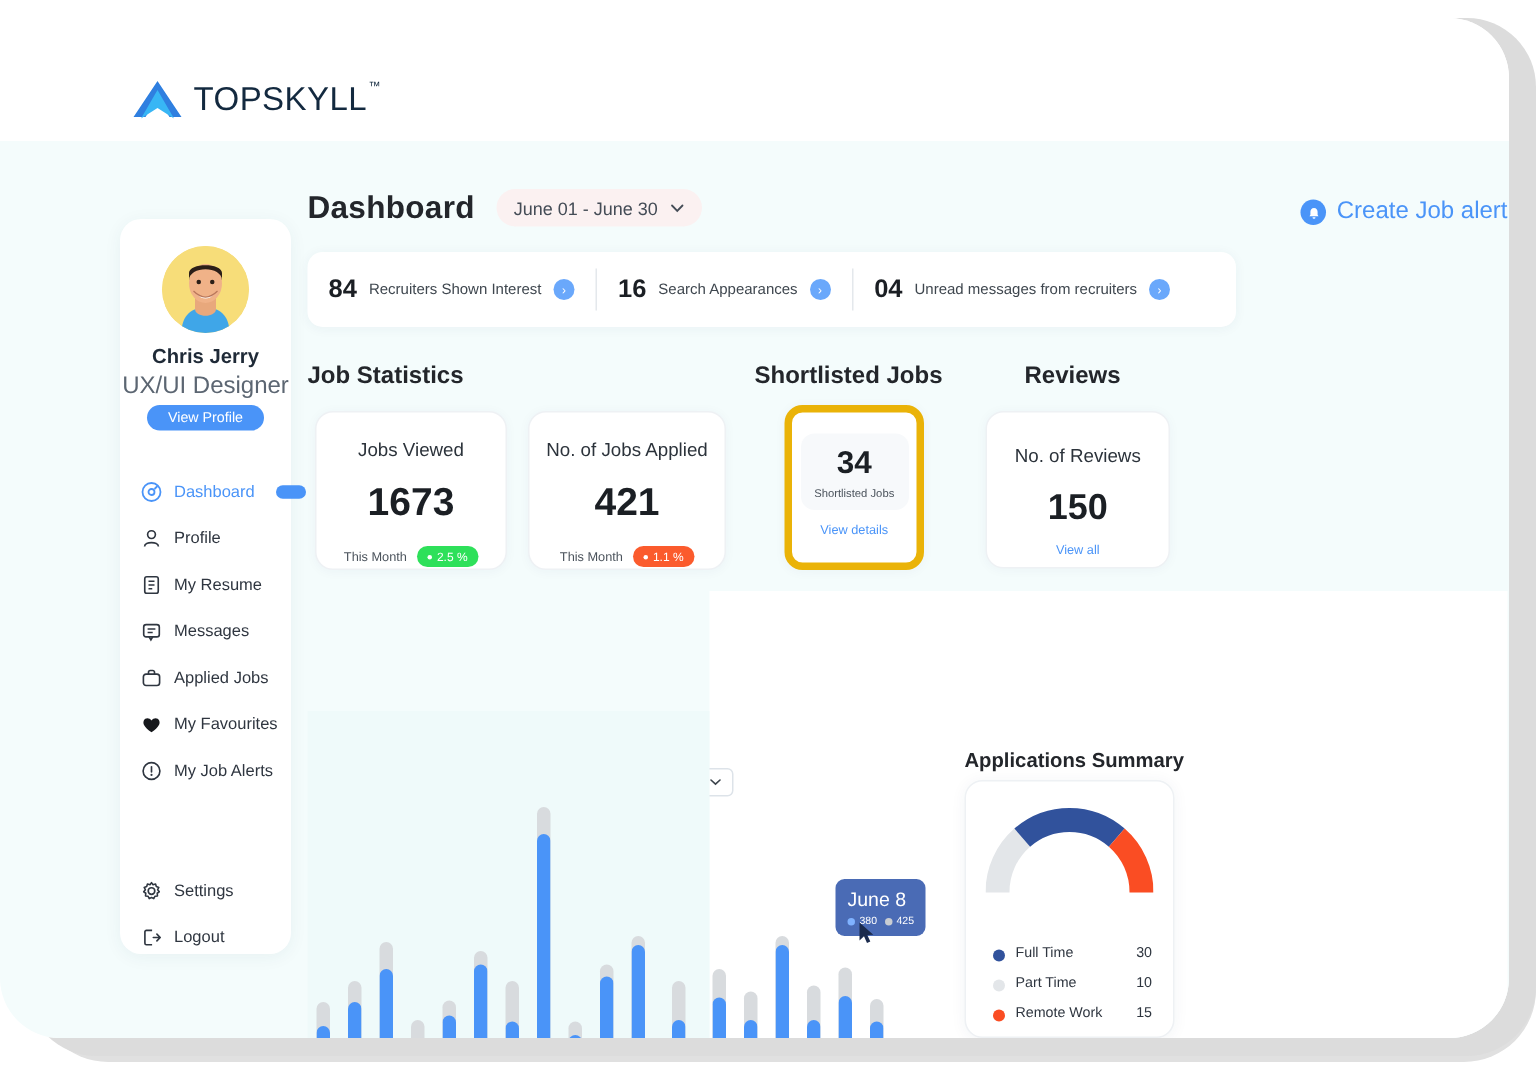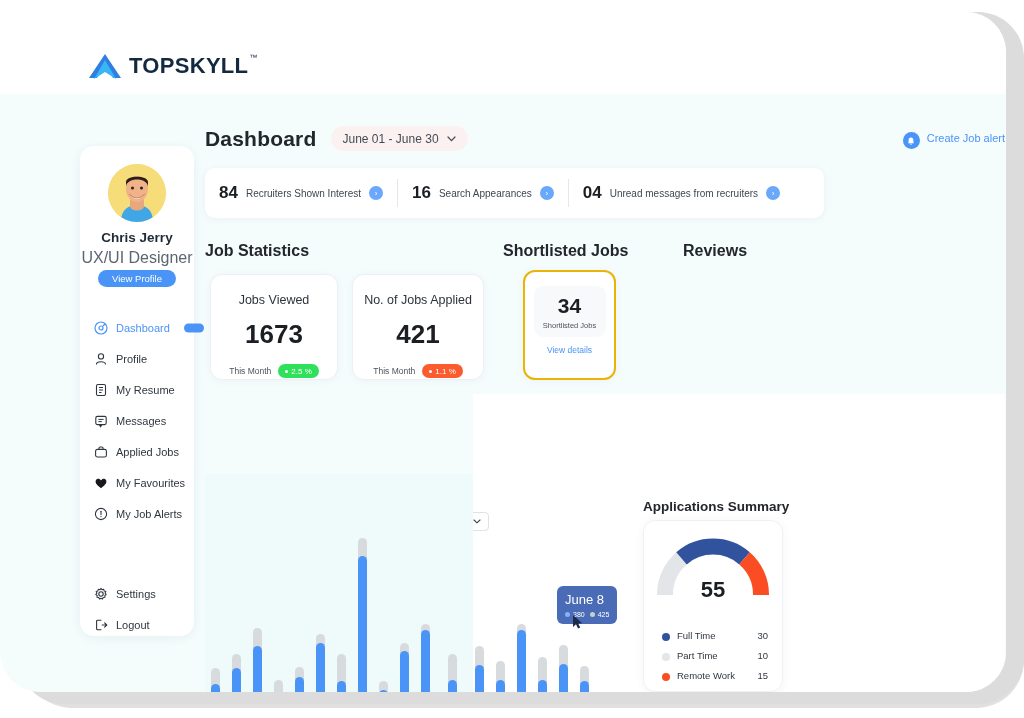--- a/index.html
+++ b/index.html
@@ -45,21 +45,21 @@
     position: absolute;
     left: 0; top: 0;
     width: 1006px; height: 82px;
     background: #ffffff;
     display: flex;
     align-items: center;
   }
   .brand { position: absolute; left: 88px; top: 40px; display: flex; align-items: flex-start; }
   .brand-mark { width: 34px; height: 30px; margin-right: 7px; }
   .brand-text {
-    font-size: 22px; font-weight: bold; letter-spacing: .3px;
+    font-size: 22px; font-weight: normal; letter-spacing: .3px;
     color: #13293f; line-height: 28px;
   }
   .brand-tm { font-size: 8px; color: #13293f; margin-left: 1px; margin-top: 1px; }
 
   .nav { position: absolute; left: 285px; top: 48px; display: flex; align-items: center; gap: 38px; }
   .nav-item { font-size: 14.5px; color: #2f3640; white-space: nowrap; cursor: pointer; }
   .nav-bell { position: relative; width: 20px; height: 22px; margin-left: 12px; cursor: pointer; }
   .badge {
     position: absolute; right: -7px; top: -7px;
     min-width: 15px; height: 15px; border-radius: 50%;
@@ -132,22 +132,22 @@
   .dash-head { position: absolute; left: 0; top: 32px; display: flex; align-items: center; }
   .dash-title { font-size: 21px; font-weight: bold; color: #23262b; letter-spacing: .2px; }
   .date-chip {
     margin-left: 14px; height: 25px; padding: 0 12px;
     background: #fbf1f1; border-radius: 13px;
     display: flex; align-items: center; gap: 8px;
     font-size: 12px; color: #444c56; cursor: pointer;
   }
   .create-alert {
     position: absolute; right: 0; top: 38px;
-    display: flex; align-items: flex-start; gap: 7px;
-    font-size: 11px; color: #4a94f8; cursor: pointer; white-space: nowrap;
+    display: flex; align-items: flex-end; gap: 7px;
+    font-size: 16px; color: #4a94f8; cursor: pointer; white-space: nowrap;
   }
   .alert-dot {
     width: 17px; height: 17px; border-radius: 50%;
     background: #4a94f8; display:flex; align-items:center; justify-content:center;
   }
 
   
   .stats-strip {
     position: absolute; left: 0; top: 74px;
     width: 619px; height: 50px;
@@ -179,21 +179,21 @@
   .jcard .foot { display: flex; align-items: center; justify-content: center; gap: 7px; margin-top: 14px; }
   .jcard .foot span.m { font-size: 8.5px; color: #4b535c; }
   .pctbadge {
     font-size: 8px; color: #fff; border-radius: 8px;
     padding: 2.5px 7px; display:flex; align-items:center; gap:3px;
   }
   .pctbadge .d { width: 3px; height: 3px; border-radius: 50%; background: #fff; display:inline-block; }
 
   .shortcard {
     position: absolute; background: #fff; border-radius: 12px;
-    border: 2px solid #eab308; box-shadow: 0 1px 8px rgba(30,60,90,.04);
+    border: 5px solid #eab308; box-shadow: 0 1px 8px rgba(30,60,90,.04);
     text-align: center;
   }
   .inner-tile {
     margin: 14px auto 0; width: 72px; border-radius: 9px;
     background: #f7f9fb; padding: 8px 0 7px;
   }
   .inner-tile .n { font-size: 21px; font-weight: bold; color: #1b1f24; }
   .inner-tile .t { font-size: 7.5px; color: #4b535c; margin-top: 3px; }
   .link-sm { font-size: 8.5px; color: #4a94f8; margin-top: 8px; cursor: pointer; }
 
@@ -470,20 +470,25 @@
         </div>
 
         <div class="shortcard" style="left:318px; top:176px; width:93px; height:110px;">
           <div class="inner-tile">
             <div class="n">34</div>
             <div class="t">Shortlisted Jobs</div>
           </div>
           <div class="link-sm">View details</div>
         </div>
 
+        <div class="revcard" style="left:452px; top:180px; width:123px; height:105px;">
+          <div class="cap">No. of Reviews</div>
+          <div class="big">150</div>
+          <div class="link-sm">View all</div>
+        </div>
 
         <div class="apps-panel"></div>
 
         <div class="pv-head">Profile Views</div>
         <div class="pv-legend">
           <div class="lg">
             <span class="dot" style="background:#3d8bfd"></span>
             <span>Jobs Viewed</span>
           </div>
           <div class="lg">
@@ -609,21 +614,20 @@
           <path d="M1 1 L1 13 L4 10.2 L6 14.6 L8.2 13.6 L6.2 9.4 L10.2 9.2 Z" fill="#1b2b4d"></path>
         </svg>
 
         <div class="apps-title">Applications Summary</div>
         <div class="gauge-card">
           <svg class="gauge" width="112" height="62" viewBox="0 0 112 62">
             <path d="M8 58 A48 48 0 0 1 24.5 21.4" fill="none" stroke="#e3e6e9" stroke-width="16" stroke-linecap="butt"></path>
             <path d="M24.5 21.4 A48 48 0 0 1 87.5 21.4" fill="none" stroke="#31529c" stroke-width="16" stroke-linecap="butt"></path>
             <path d="M87.5 21.4 A48 48 0 0 1 104 58" fill="none" stroke="#fa4d23" stroke-width="16" stroke-linecap="butt"></path>
           </svg>
-          <div class="gauge-val">55</div>
           <div class="glegend">
             <div class="grow">
               <span class="gd" style="background:#31529c"></span>
               <span class="gl">Full Time</span>
               <span class="gv">30</span>
             </div>
             <div class="grow">
               <span class="gd" style="background:#e3e6e9"></span>
               <span class="gl">Part Time</span>
               <span class="gv">10</span>

